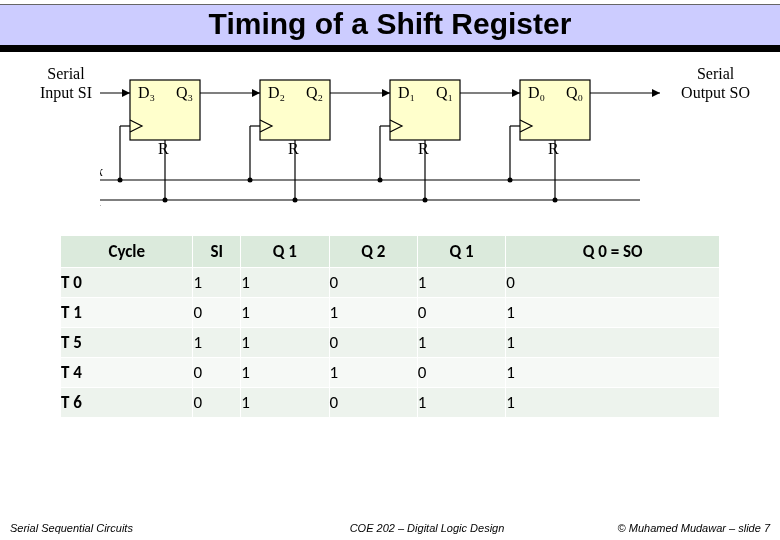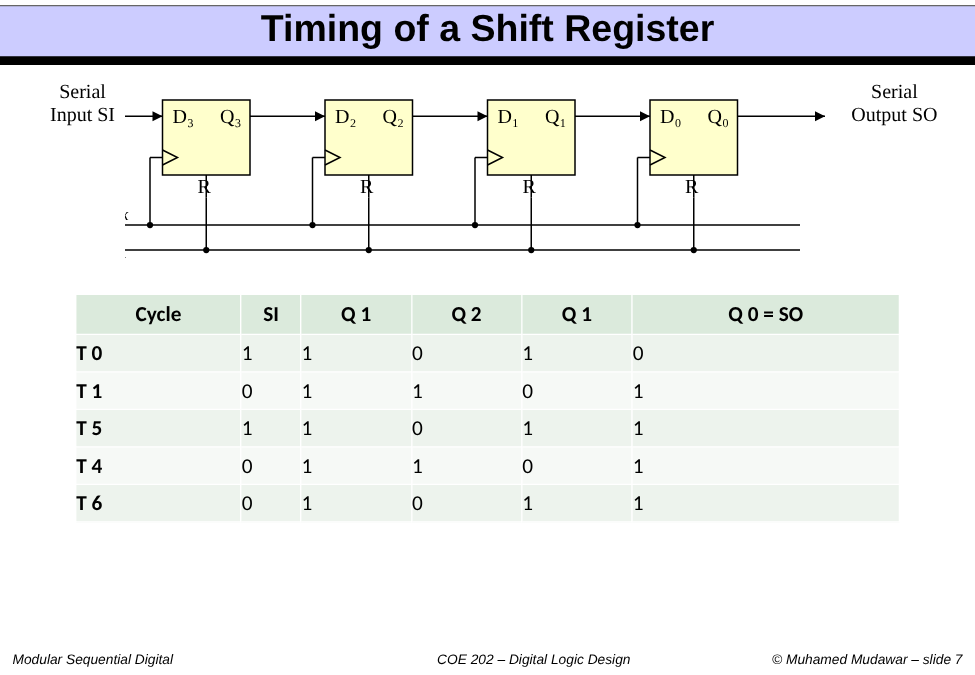--- a/index.html
+++ b/index.html
@@ -239,16 +239,16 @@
           <td>1</td>
           <td>0</td>
           <td>1</td>
           <td>1</td>
         </tr>
       </tbody>
   </table>
 </div>
 
 <div class="footer">
-  <span class="footer-left">Modular Sequential Digital</span>
+  <span class="footer-left">Serial Sequential Circuits</span>
   <span class="footer-center">COE 202 – Digital Logic Design</span>
   <span class="footer-right">© Muhamed Mudawar – slide 7</span>
 </div>
 
 </body></html>

